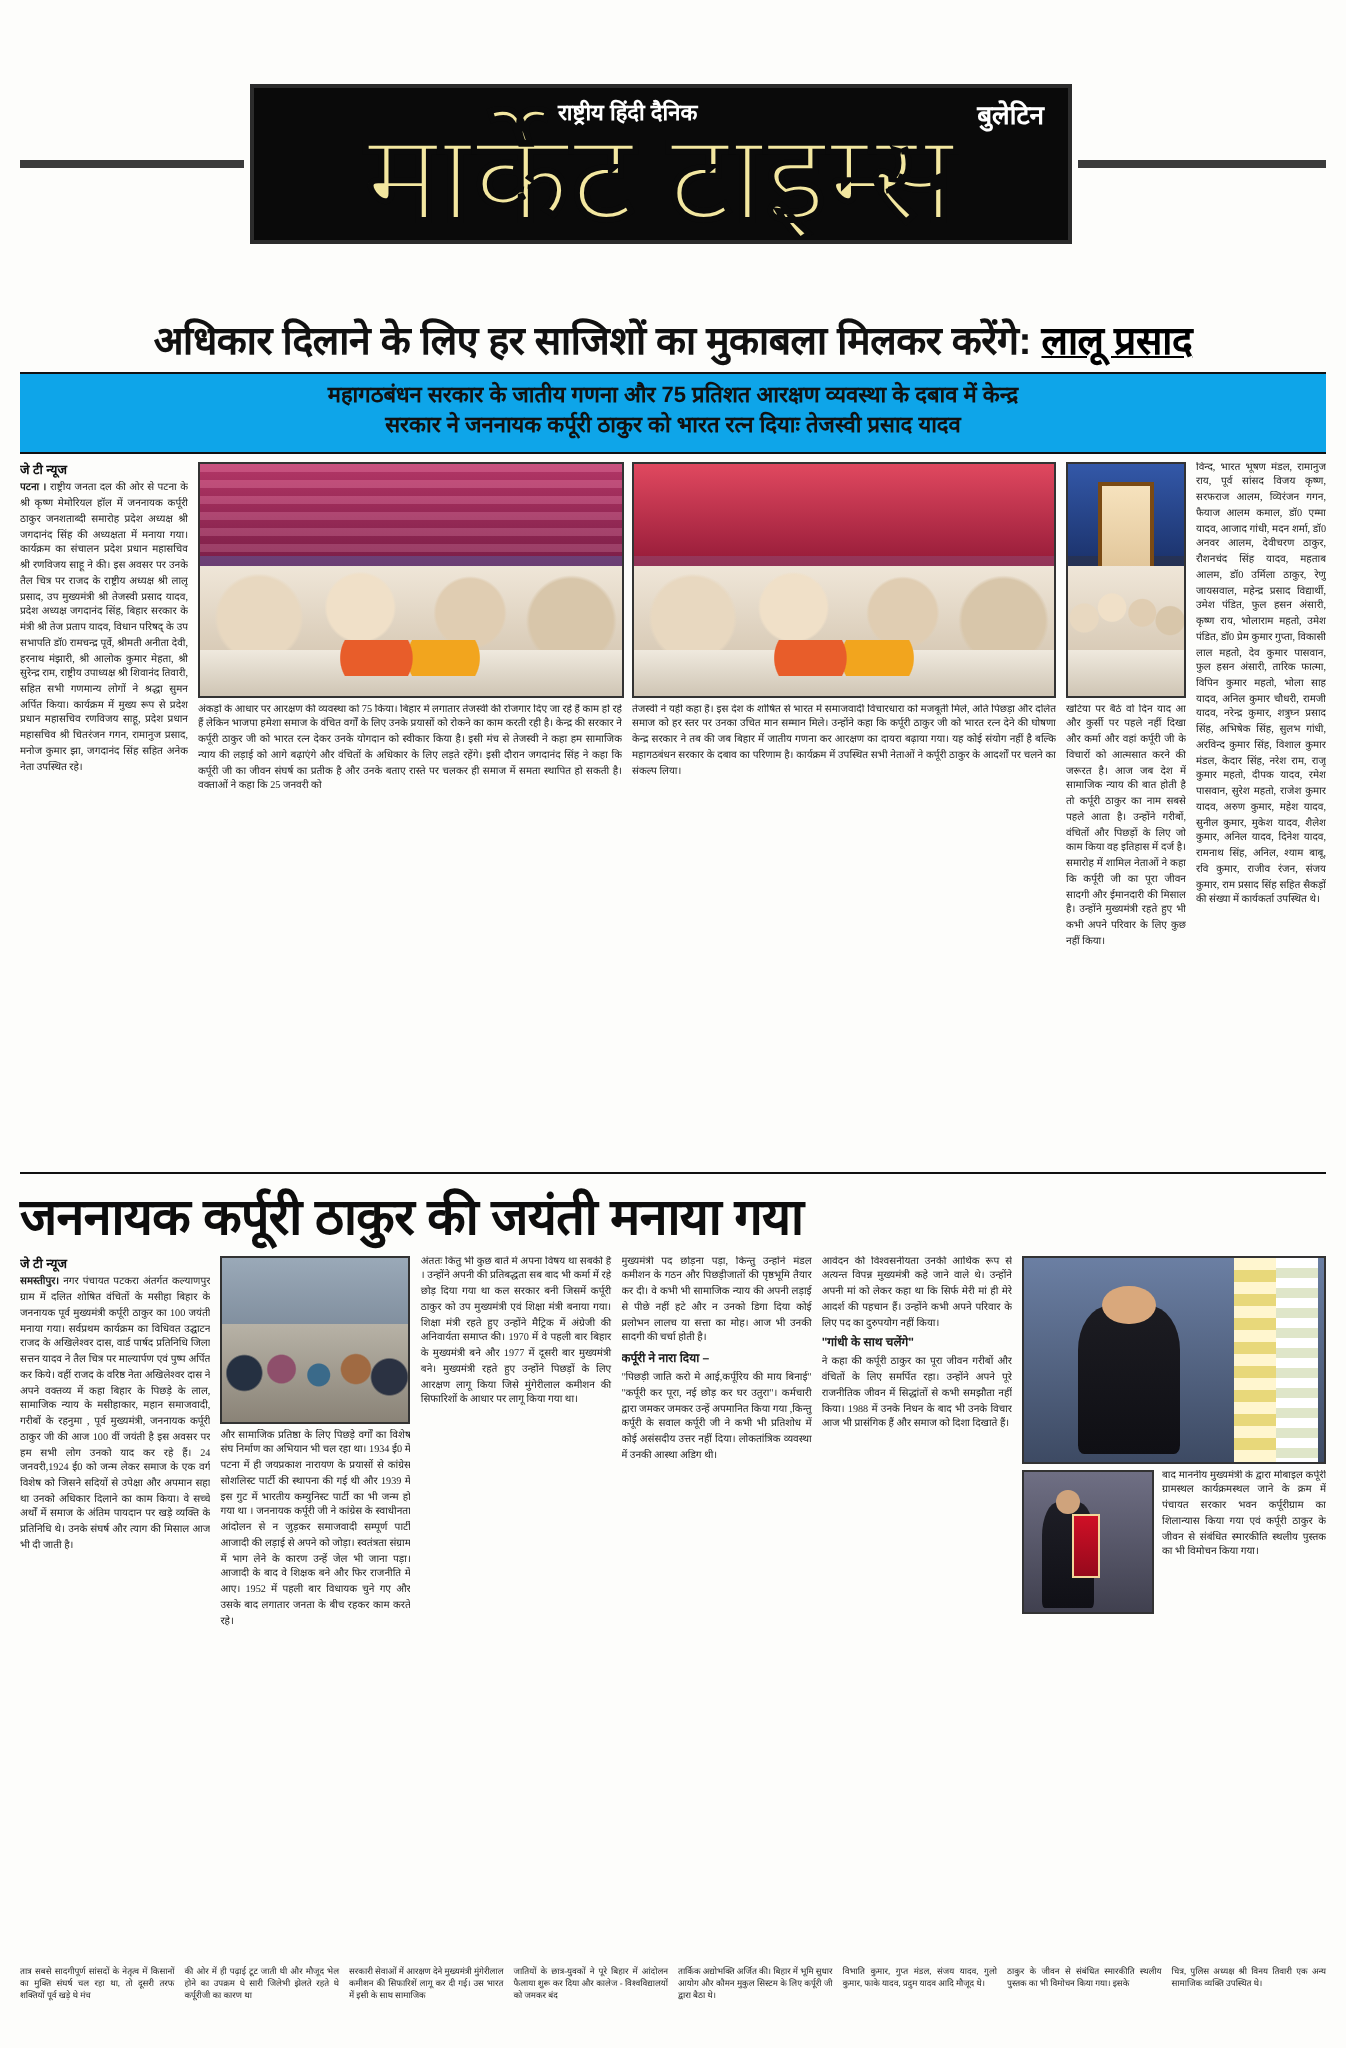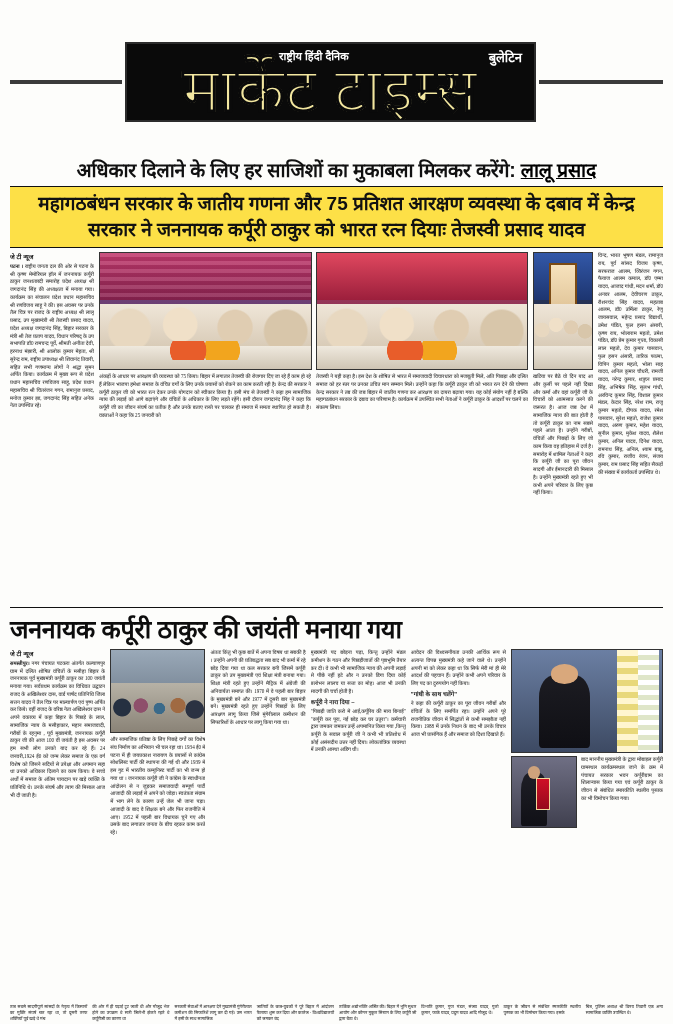--- a/index.html
+++ b/index.html
@@ -184,25 +184,25 @@
     font-size: 19.5px;
     font-weight: bold;
     color: #111111;
     font-family: "Liberation Sans", sans-serif;
     padding: 4px 2px 3px 2px;
     letter-spacing: -0.2px;
   }
   .headline-main .accent { color: #000000; text-decoration: underline; }
 
   .subhead-band {
-    background: #fde047;
+    background: #0ea5e9;
     border-top: 1.5px solid #111;
     border-bottom: 1.5px solid #111;
     text-align: center;
-    font-size: 19px;
+    font-size: 11px;
     font-weight: bold;
     line-height: 1.35;
     padding: 4px 18px 5px 18px;
     color: #111111;
     font-family: "Liberation Sans", sans-serif;
   }
 
   
   .top-section {
     display: flex;

